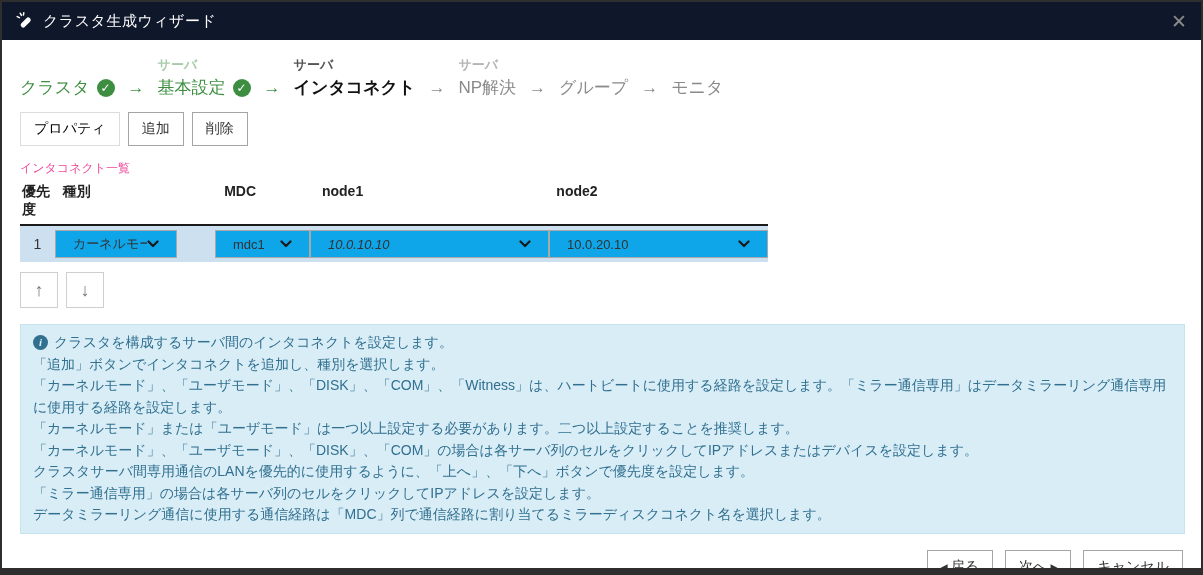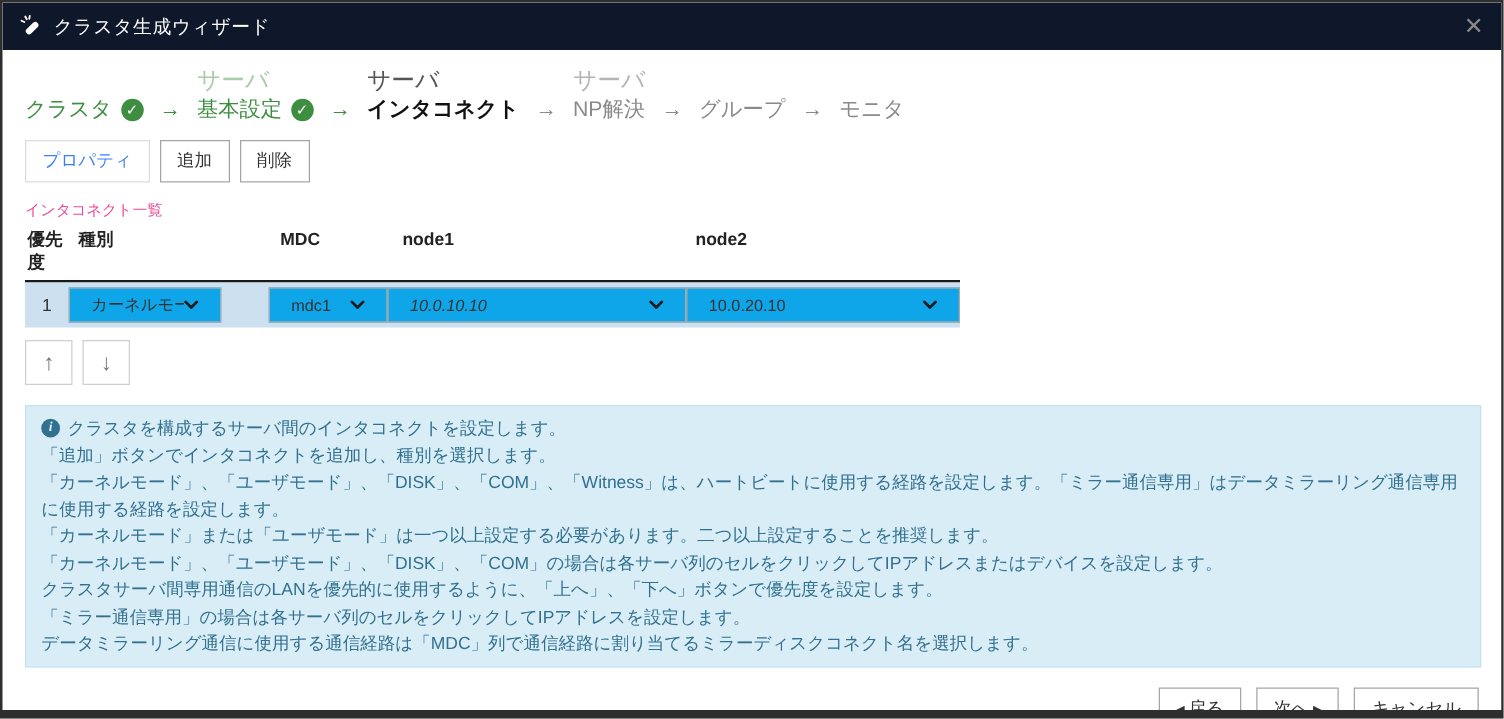--- a/index.html
+++ b/index.html
@@ -11,38 +11,38 @@
   
   .titlebar{height:38px;background:#0f172a;color:#fff;display:flex;align-items:center;padding:0 14px;box-sizing:border-box;}
   .titlebar .wand{margin-right:9px;display:flex;align-items:center;}
   .titlebar .title{font-size:15px;letter-spacing:.5px;}
   .titlebar .close{margin-left:auto;color:#8a8a8a;font-size:19px;font-weight:bold;cursor:pointer;line-height:1;}
   
   .content{padding:0 18px;}
   
   .steps{display:flex;align-items:flex-end;margin-top:16px;}
   .step{display:flex;flex-direction:column;}
-  .step .top{height:20px;font-size:19px;line-height:18px;}
+  .step .top{height:20px;font-size:13px;line-height:18px;font-weight:bold;}
   .step .main{font-size:17px;line-height:24px;display:flex;align-items:center;}
   .step.done .main{color:#3e8e42;}
   .step.done .top{color:#a8cba8;}
   .step.current .main{color:#111;font-weight:bold;justify-content:center;}
   .step.current .top{color:#555;}
   .step.todo .main{color:#8a8a8a;}
   .step.todo .top{color:#b5b5b5;}
   .check{display:inline-flex;align-items:center;justify-content:center;width:18px;height:18px;border-radius:50%;
     background:#3e8e42;color:#fff;font-size:12px;font-weight:bold;margin-left:7px;}
   .arrow{font-size:19px;font-weight:bold;padding:0 13px;line-height:24px;}
   .arrow.green{color:#3e8e42;}
   .arrow.gray{color:#9a9a9a;}
   
   .toolbar{margin-top:12px;display:flex;gap:8px;}
   .btn{background:#fff;border:1px solid #a5a5a5;color:#333;font-size:14px;padding:6px 13px;height:34px;
     box-sizing:border-box;cursor:pointer;font-family:inherit;}
-  .btn:disabled,.btn.disabled{border-color:#dcdcdc;color:#3b82f6;cursor:default;}
+  .btn:disabled,.btn.disabled{border-color:#dcdcdc;color:#000000;cursor:default;}
   
   .list-title{margin-top:14px;color:#ec4899;font-size:12px;}
   .table{width:748px;margin-top:6px;}
   .thead{display:flex;font-weight:bold;font-size:14px;color:#222;border-bottom:2px solid #1a1a1a;padding-bottom:5px;}
   .trow{display:flex;align-items:center;background:#cde0f0;height:36px;}
   .c1{width:45px;text-align:center;}
   .c2{width:130px;}
   .c3{width:103px;margin-left:38px;}
   .c4{width:247px;}
   .c5{width:223px;}

